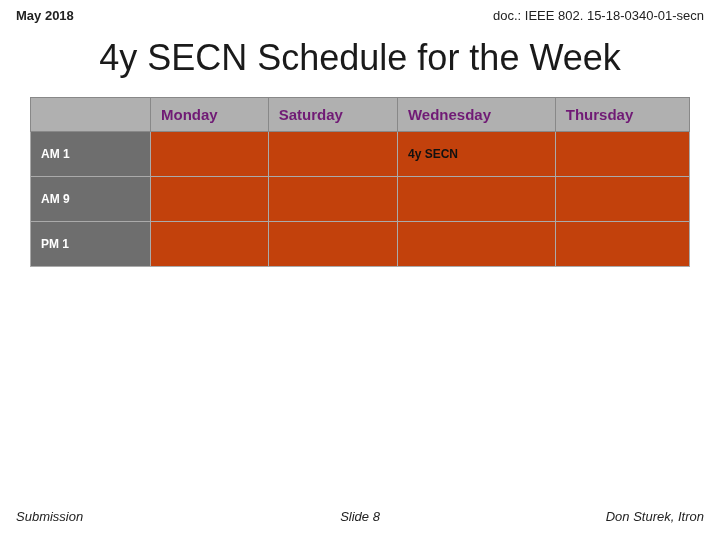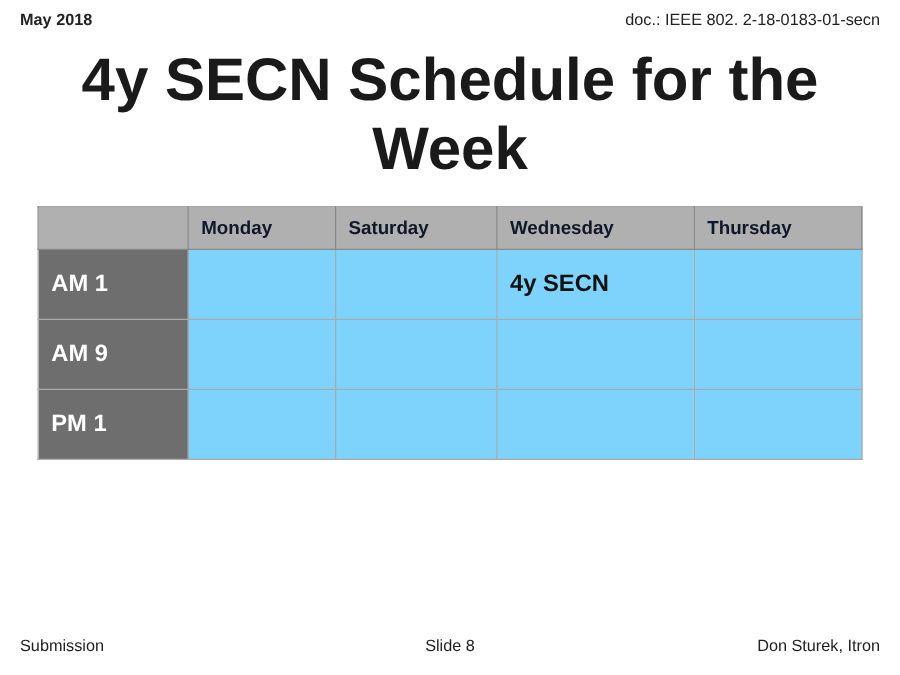--- a/index.html
+++ b/index.html
@@ -20,87 +20,88 @@
       font-size: 13px;
       font-weight: bold;
       color: #222;
     }
     .header-right {
       font-size: 13px;
       color: #222;
     }
     .title {
       text-align: center;
-      font-size: 48px;
-      font-weight: bold;
+      font-size: 36px;
+      font-weight: normal;
       color: #1a1a1a;
       margin: 10px 0 18px 0;
     }
     .table-wrapper {
       padding: 0 30px;
     }
     table {
       width: 100%;
       border-collapse: collapse;
     }
     thead tr th {
       background: #b0b0b0;
       border: 1px solid #888;
       padding: 8px 10px;
       font-size: 15px;
       font-weight: bold;
-      color: #0f172a;
+      color: #701a75;
       text-align: left;
     }
     thead tr th:first-child {
       background: #b0b0b0;
       width: 120px;
     }
     tbody tr td {
       border: 1px solid #aaa;
       padding: 10px 10px;
-      font-size: 19px;
+      font-size: 12px;
       font-weight: bold;
       color: #111;
-      height: 56px;
+      height: 45px;
       vertical-align: middle;
     }
     tbody tr td:first-child {
       background: #6e6e6e;
       color: #ffffff;
       font-weight: bold;
     }
     tbody tr td:not(:first-child) {
-      background: #7dd3fc;
+      background: #c2410c;
     }
     .footer-bar {
       display: flex;
       justify-content: space-between;
       padding: 12px 16px 8px 16px;
       position: absolute;
       bottom: 8px;
       left: 0;
       right: 0;
+      font-style: italic;
     }
     .footer-left, .footer-center, .footer-right {
       font-size: 13px;
       color: #222;
     }
     .footer-center {
       position: absolute;
       left: 50%;
       transform: translateX(-50%);
     }
   </style>
 </head>
 <body>
 
 <div class="header-bar">
   <span class="header-left">May 2018</span>
-  <span class="header-right">doc.: IEEE 802. 2-18-0183-01-secn</span>
+  <span class="header-right">doc.: IEEE 802. 15-18-0340-01-secn</span>
 </div>
 
 <div class="title">4y SECN Schedule for the Week</div>
 
 <div class="table-wrapper">
   <table>
     <thead>
       <tr>
         <th></th>
         <th>Monday</th>

